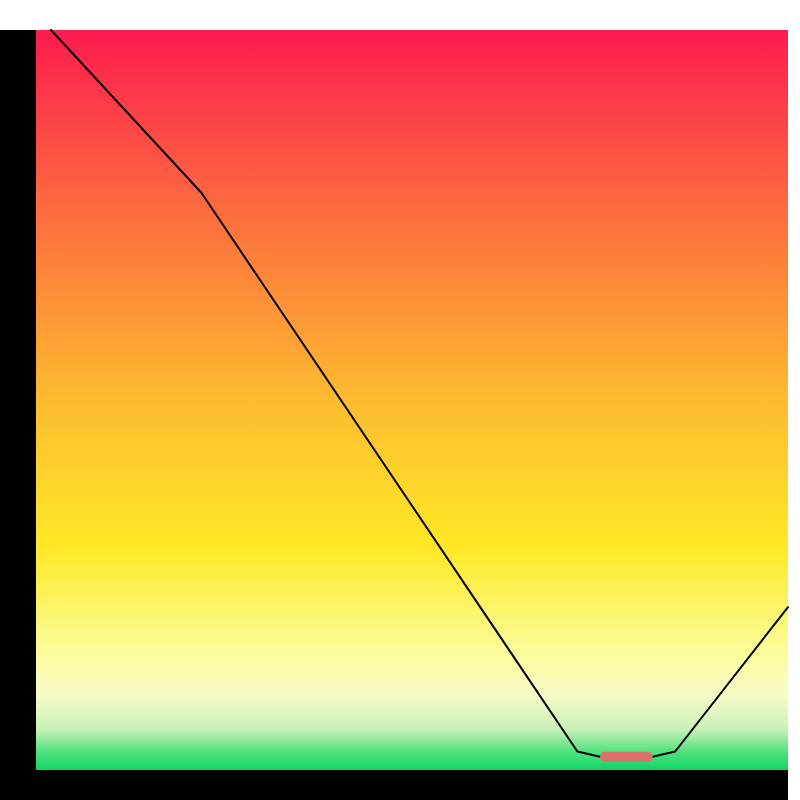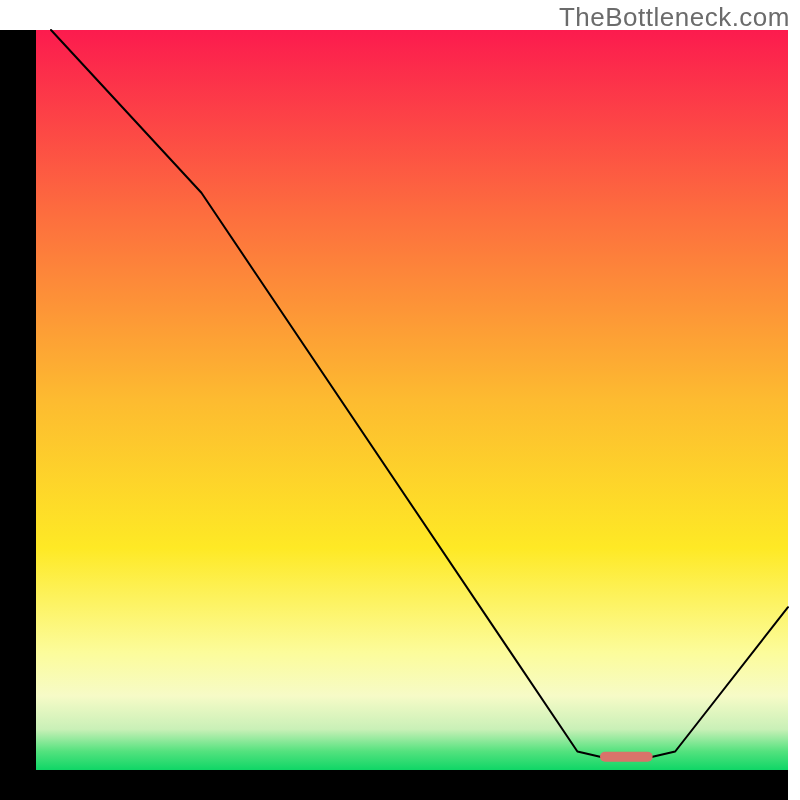--- a/index.html
+++ b/index.html
@@ -25,21 +25,20 @@
     letter-spacing: 0.5px;
   }
   svg {
     display: block;
   }
 </style>
 </head>
 <body>
 
 <div class="container">
-  <div class="watermark">TheBottleneck.com</div>
   <svg width="800" height="800" viewBox="0 0 800 800">
     <defs>
       <linearGradient id="bgGrad" x1="0" y1="0" x2="0" y2="1">
           <stop offset="0%" stop-color="#fc1b4e"></stop>
           <stop offset="25%" stop-color="#fd6e3e"></stop>
           <stop offset="50%" stop-color="#fdbb30"></stop>
           <stop offset="70%" stop-color="#fee925"></stop>
           <stop offset="84%" stop-color="#fcfc9a"></stop>
           <stop offset="90%" stop-color="#f6fbc7"></stop>
           <stop offset="94.5%" stop-color="#c9f0b7"></stop>

